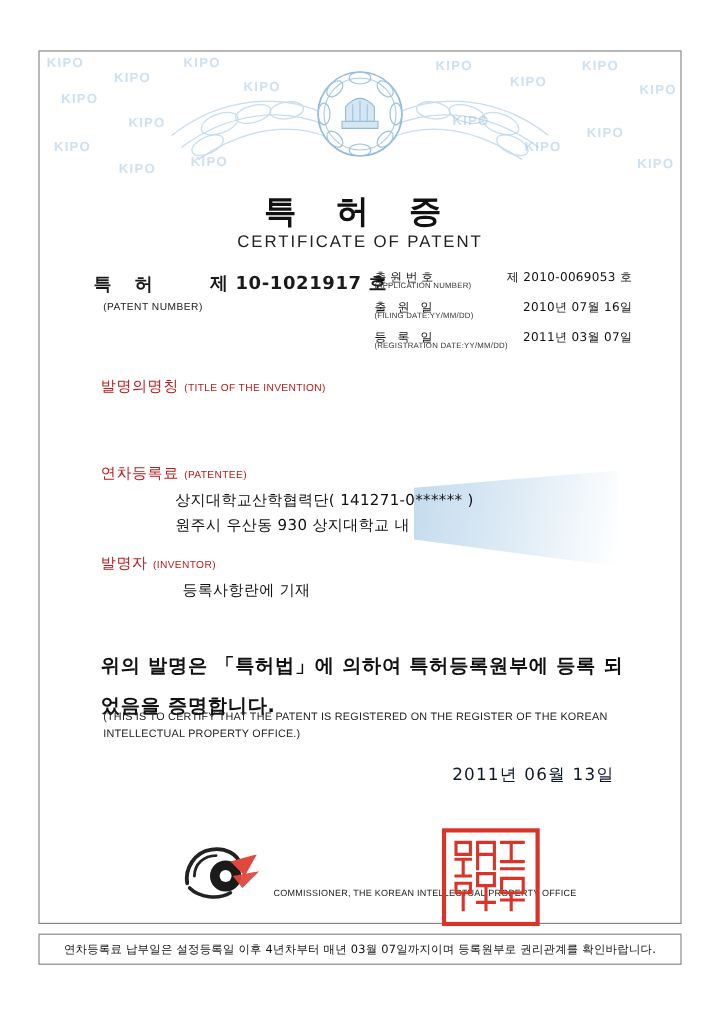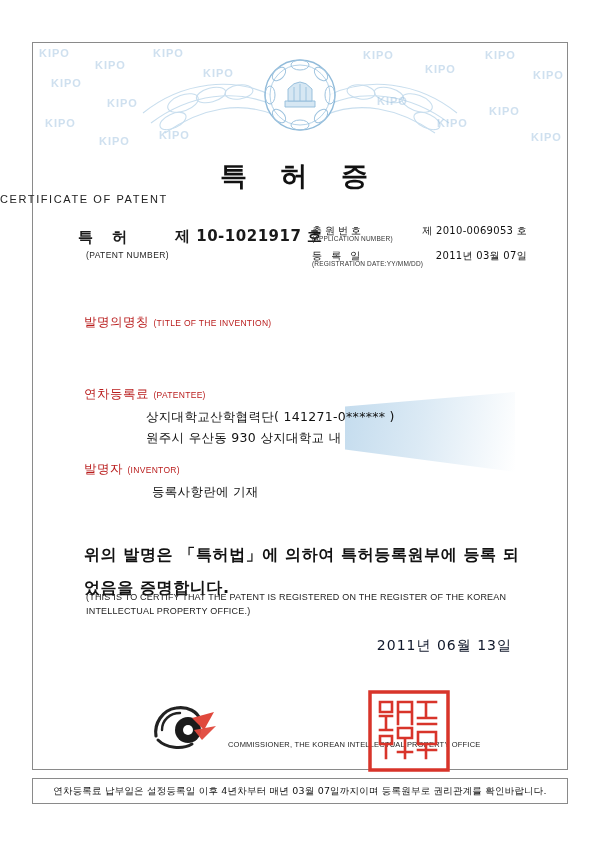--- a/index.html
+++ b/index.html
@@ -66,22 +66,23 @@
     font-size: 27px;
     font-weight: bold;
     letter-spacing: 12px;
     color: #111;
   }
   .title-en {
     position: absolute;
     left: 0;
     right: 0;
     top: 193px;
-    font-family: "Liberation Sans", sans-serif;
-    font-size: 11px;
+    text-align: center;
+    font-family: "Liberation Sans", sans-serif;
+    font-size: 14px;
     letter-spacing: 1.6px;
     color: #222;
   }
   
   .pn-label-ko {
     position: absolute;
     left: 78px;
     top: 228px;
     font-size: 15px;
     font-weight: bold;
@@ -335,20 +336,25 @@
   <div class="pn-value">제 10-1021917 호</div>
   <div class="pn-label-en">(PATENT NUMBER)</div>
 
   <div class="meta">
     <div class="meta-row">
       <span class="meta-ko">출원번호</span>
       <span class="meta-en">(APPLICATION NUMBER)</span>
       <span class="meta-val">제 2010-0069053 호</span>
     </div>
     <div class="meta-row">
+      <span class="meta-ko">출 원 일</span>
+      <span class="meta-en">(FILING DATE:YY/MM/DD)</span>
+      <span class="meta-val">2010년  07월  16일</span>
+    </div>
+    <div class="meta-row">
       <span class="meta-ko">등 록 일</span>
       <span class="meta-en">(REGISTRATION DATE:YY/MM/DD)</span>
       <span class="meta-val">2011년  03월  07일</span>
     </div>
   </div>
 
   <div class="sec-label" style="left:84px; top:314px;">
     <span>발명의명칭</span>
     <span class="en">(TITLE OF THE INVENTION)</span>
   </div>

